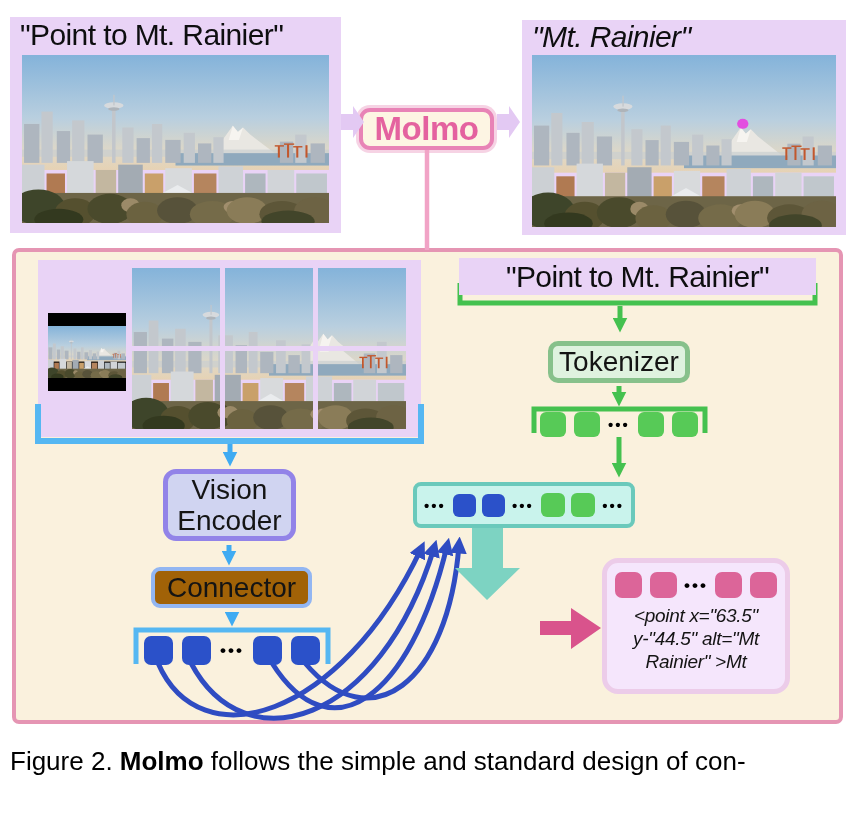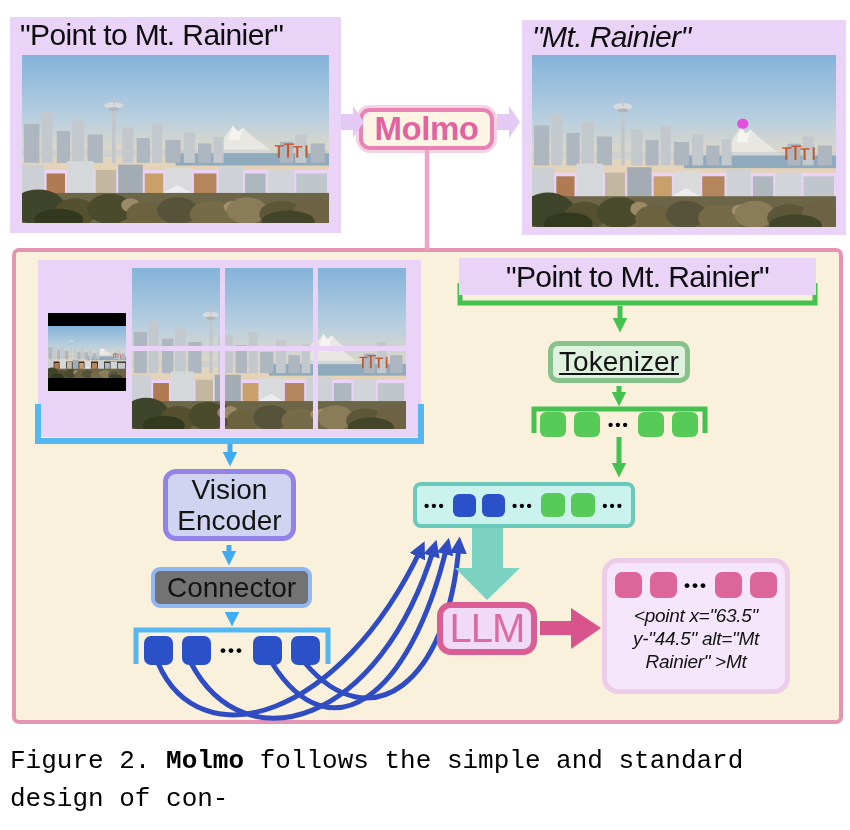--- a/index.html
+++ b/index.html
@@ -7,21 +7,21 @@
        font-family:"Liberation Sans",sans-serif;}
   .abs{position:absolute;}
   .panel{background:#e9d3f6;}
   .cap-label{color:#0e0e10;font-size:30px;letter-spacing:-0.6px;white-space:nowrap;}
   .box{box-sizing:border-box;display:flex;align-items:center;justify-content:center;text-align:center;}
   .tok{border-radius:7px;}
   .dots{color:#000;font-weight:700;font-size:17px;letter-spacing:2px;line-height:1;}
   .row{display:flex;align-items:center;justify-content:space-between;}
   svg{display:block;}
   .code{font-style:italic;font-size:19px;line-height:23px;color:#141414;text-align:center;letter-spacing:-0.3px;}
-  .serif{font-family:Liberation Mono, monospace;}
+  .serif{font-family:Liberation Sans, sans-serif;}
 </style>
 </head>
 <body>
 
 <div id="fig">
 
   <svg style="position:absolute;width:0;height:0" aria-hidden="true">
     <defs>
       <linearGradient id="skyg" x1="0" y1="0" x2="0" y2="1">
         <stop offset="0" stop-color="#84b3da"></stop>
@@ -181,59 +181,56 @@
     <line x1="619" y1="437" x2="619" y2="470" stroke="#44c14f" stroke-width="5" marker-end="url(#mgreen)"></line>
 
     <polygon points="472,528 503,528 503,568 520,568 487,600 455,568 472,568" fill="#7dd3c2"></polygon>
 
     <polygon points="540,621 571,621 571,608 601,628 571,649 571,635 540,635" fill="#d9538c"></polygon>
   </svg>
 
   <div class="abs box" style="left:163px;top:469px;width:133px;height:72px;background:#d0d4f1;border:5px solid #9283e8;border-radius:13px;align-items:flex-end;">
     <span style="font-size:28px;line-height:31px;color:#141414;width:120px;">Vision Encoder</span>
   </div>
-  <div class="abs box" style="left:151px;top:567px;width:161px;height:41px;background:#737373;border:4px solid #92b6f2;border-radius:9px;">
+  <div class="abs box" style="left:151px;top:567px;width:161px;height:41px;background:#a16207;border:4px solid #92b6f2;border-radius:9px;">
     <span style="font-size:28px;color:#141414;">Connector</span>
   </div>
 
   <div class="abs row" style="left:144px;top:636px;width:176px;height:29px;">
     <div class="tok" style="width:29px;height:29px;background:#2b51c9;"></div>
     <div class="tok" style="width:29px;height:29px;background:#2b51c9;"></div>
     <span class="dots">•••</span>
     <div class="tok" style="width:29px;height:29px;background:#2b51c9;"></div>
     <div class="tok" style="width:29px;height:29px;background:#2b51c9;"></div>
   </div>
 
   <div class="abs box" style="left:459px;top:258px;width:357px;height:37px;background:#e9d3f6;">
     <span class="cap-label">"Point to Mt. Rainier"</span>
   </div>
   <div class="abs box" style="left:548px;top:341px;width:142px;height:42px;background:#dff2df;border:5px solid #87c18b;border-radius:10px;">
-    <span style="font-size:28px;color:#141414;text-decoration:underline;">Tokenizer</span>
+    <span style="font-size:28px;color:#141414;">Tokenizer</span>
   </div>
   <div class="abs row" style="left:540px;top:412px;width:158px;height:25px;">
     <div class="tok" style="width:26px;height:25px;background:#57ca57;border-radius:6px;"></div>
     <div class="tok" style="width:26px;height:25px;background:#57ca57;border-radius:6px;"></div>
     <span class="dots" style="font-size:15px;">•••</span>
     <div class="tok" style="width:26px;height:25px;background:#57ca57;border-radius:6px;"></div>
     <div class="tok" style="width:26px;height:25px;background:#57ca57;border-radius:6px;"></div>
   </div>
 
   <div class="abs row" style="left:413px;top:482px;width:222px;height:46px;background:#c9f3ec;border:4px solid #6ac9bb;border-radius:8px;box-sizing:border-box;padding:0 7px;">
     <span class="dots" style="font-size:15px;">•••</span>
     <div class="tok" style="width:23px;height:23px;background:#2b51c9;border-radius:6px;"></div>
     <div class="tok" style="width:23px;height:23px;background:#2b51c9;border-radius:6px;"></div>
     <span class="dots" style="font-size:15px;">•••</span>
     <div class="tok" style="width:24px;height:24px;background:#57ca57;border-radius:6px;"></div>
     <div class="tok" style="width:24px;height:24px;background:#57ca57;border-radius:6px;"></div>
     <span class="dots" style="font-size:15px;">•••</span>
   </div>
 
-  <div class="abs box" style="left:437px;top:602px;width:100px;height:53px;background:#f0daf8;border:6px solid #da5d93;border-radius:14px;">
-    <span style="color:#dc6ba3;font-size:40px;letter-spacing:-1px;">LLM</span>
-  </div>
 
   <div class="abs" style="left:602px;top:558px;width:188px;height:136px;background:#f5e6fc;border:5px solid #eccce9;border-radius:16px;box-sizing:border-box;">
     <div class="row" style="margin:9px auto 0 auto;width:162px;height:26px;">
       <div class="tok" style="width:27px;height:26px;background:#dc6599;"></div>
       <div class="tok" style="width:27px;height:26px;background:#dc6599;"></div>
       <span class="dots">•••</span>
       <div class="tok" style="width:27px;height:26px;background:#dc6599;"></div>
       <div class="tok" style="width:27px;height:26px;background:#dc6599;"></div>
     </div>
     <div class="code" style="margin-top:6px;">

